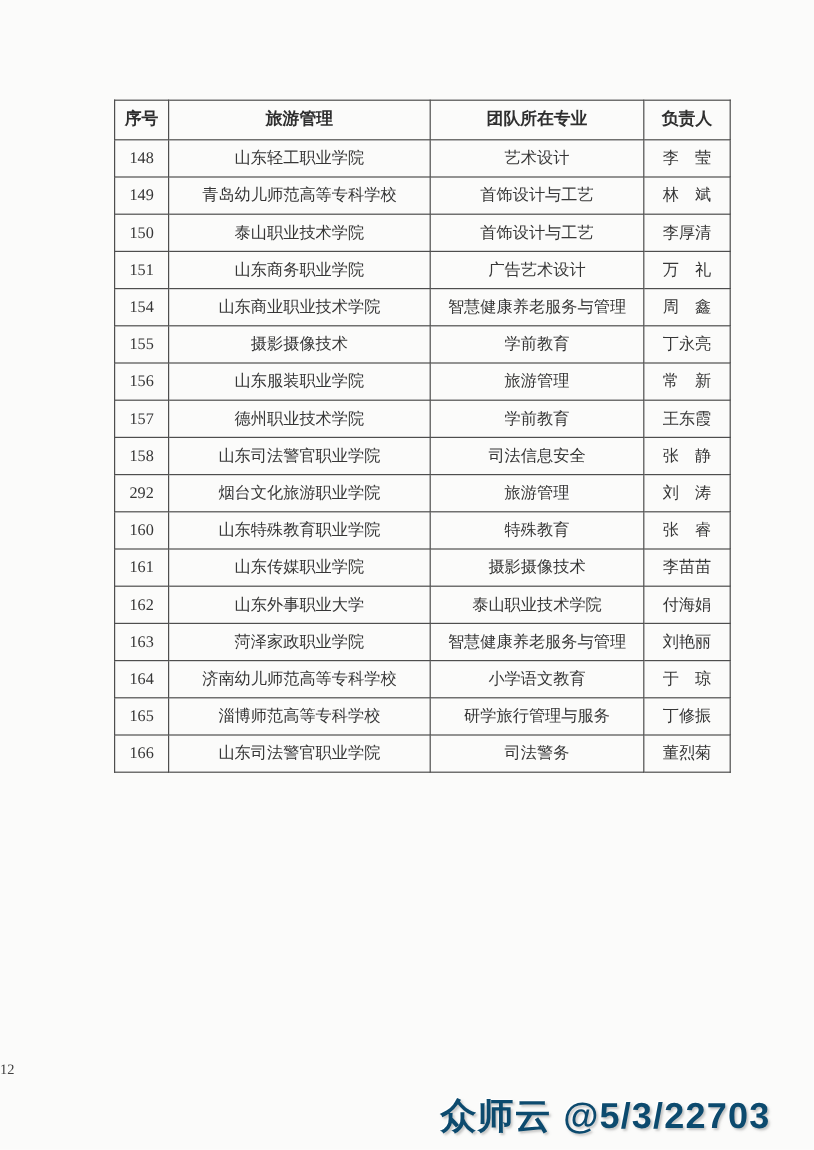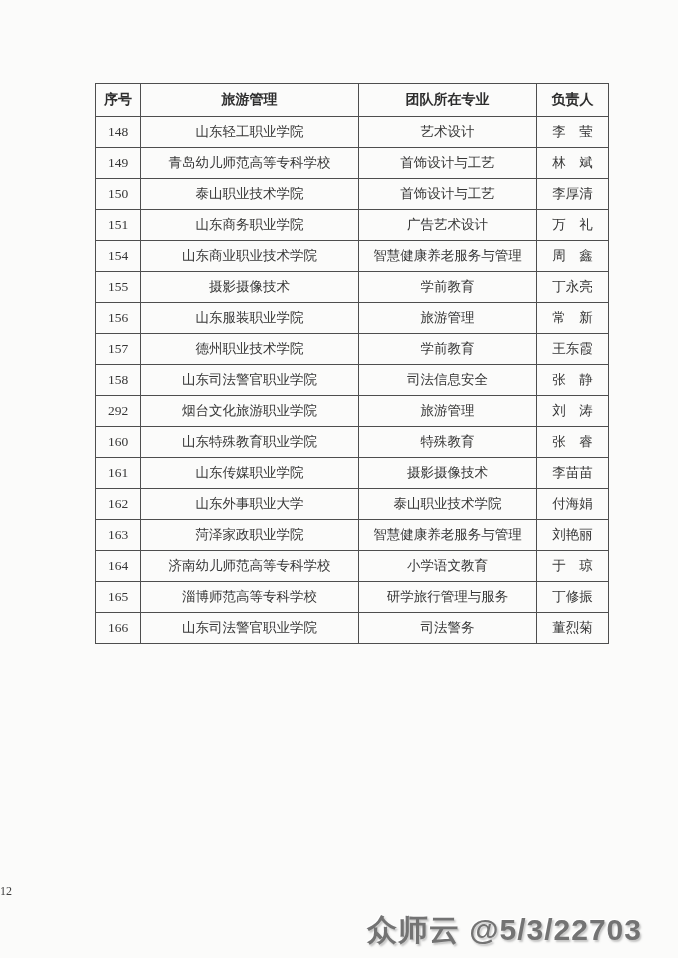--- a/index.html
+++ b/index.html
@@ -51,21 +51,21 @@
     color: #3f3f3f;
     font-family: Liberation Serif, serif;
   }
   .watermark {
     position: absolute;
     right: 36px;
     top: 910px;
     font-size: 30px;
     font-weight: bold;
     letter-spacing: 1px;
-    color: #737373;
+    color: #0c4a6e;
     font-family: "Liberation Sans", "DejaVu Sans", sans-serif;
     text-shadow: 1.5px 1.5px 2px rgba(150,150,150,0.55), -1px -1px 0 #ffffff;
     user-select: none;
   }
 </style>
 </head>
 <body>
 
 <div class="page">
 

